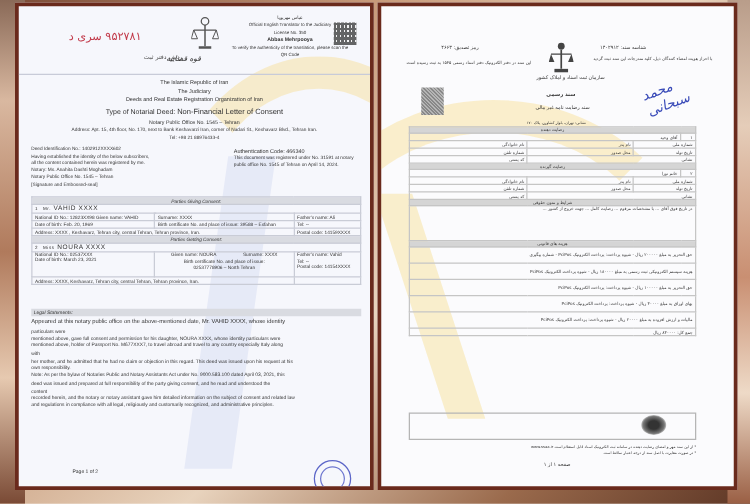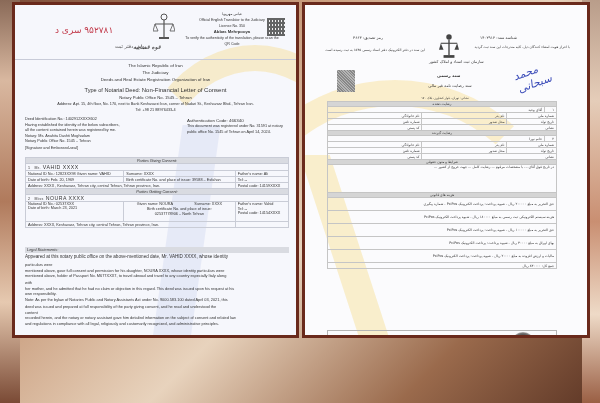--- a/index.html
+++ b/index.html
@@ -11,21 +11,21 @@
   }
   .bg-left {
     position: absolute; left: 0; top: 0; width: 20px; height: 403px;
     background: linear-gradient(180deg, #8a6a58 0%, #d9b8a0 20%, #b07a5c 50%, #e6c9b0 75%, #7a4a35 100%);
   }
   .bg-right {
     position: absolute; right: 0; top: 0; width: 18px; height: 403px;
     background: linear-gradient(180deg, #b99d8a 0%, #e5cdb9 25%, #c98f72 55%, #eedac7 78%, #9a5f44 100%);
   }
   .page {
-    position: absolute; top: 2px; height: 336px;
+    position: absolute; top: 2px; height: 390px;
     background: #f6f7fc;
     border: 3px solid #6a2a1c;
     overflow: hidden;
   }
   .page.left { left: 12px; width: 287px; }
   .page.right { left: 302px; width: 288px; background: #fbfbfd; }
 
   
   .wm-arc {
     position: absolute; border-radius: 50%;

